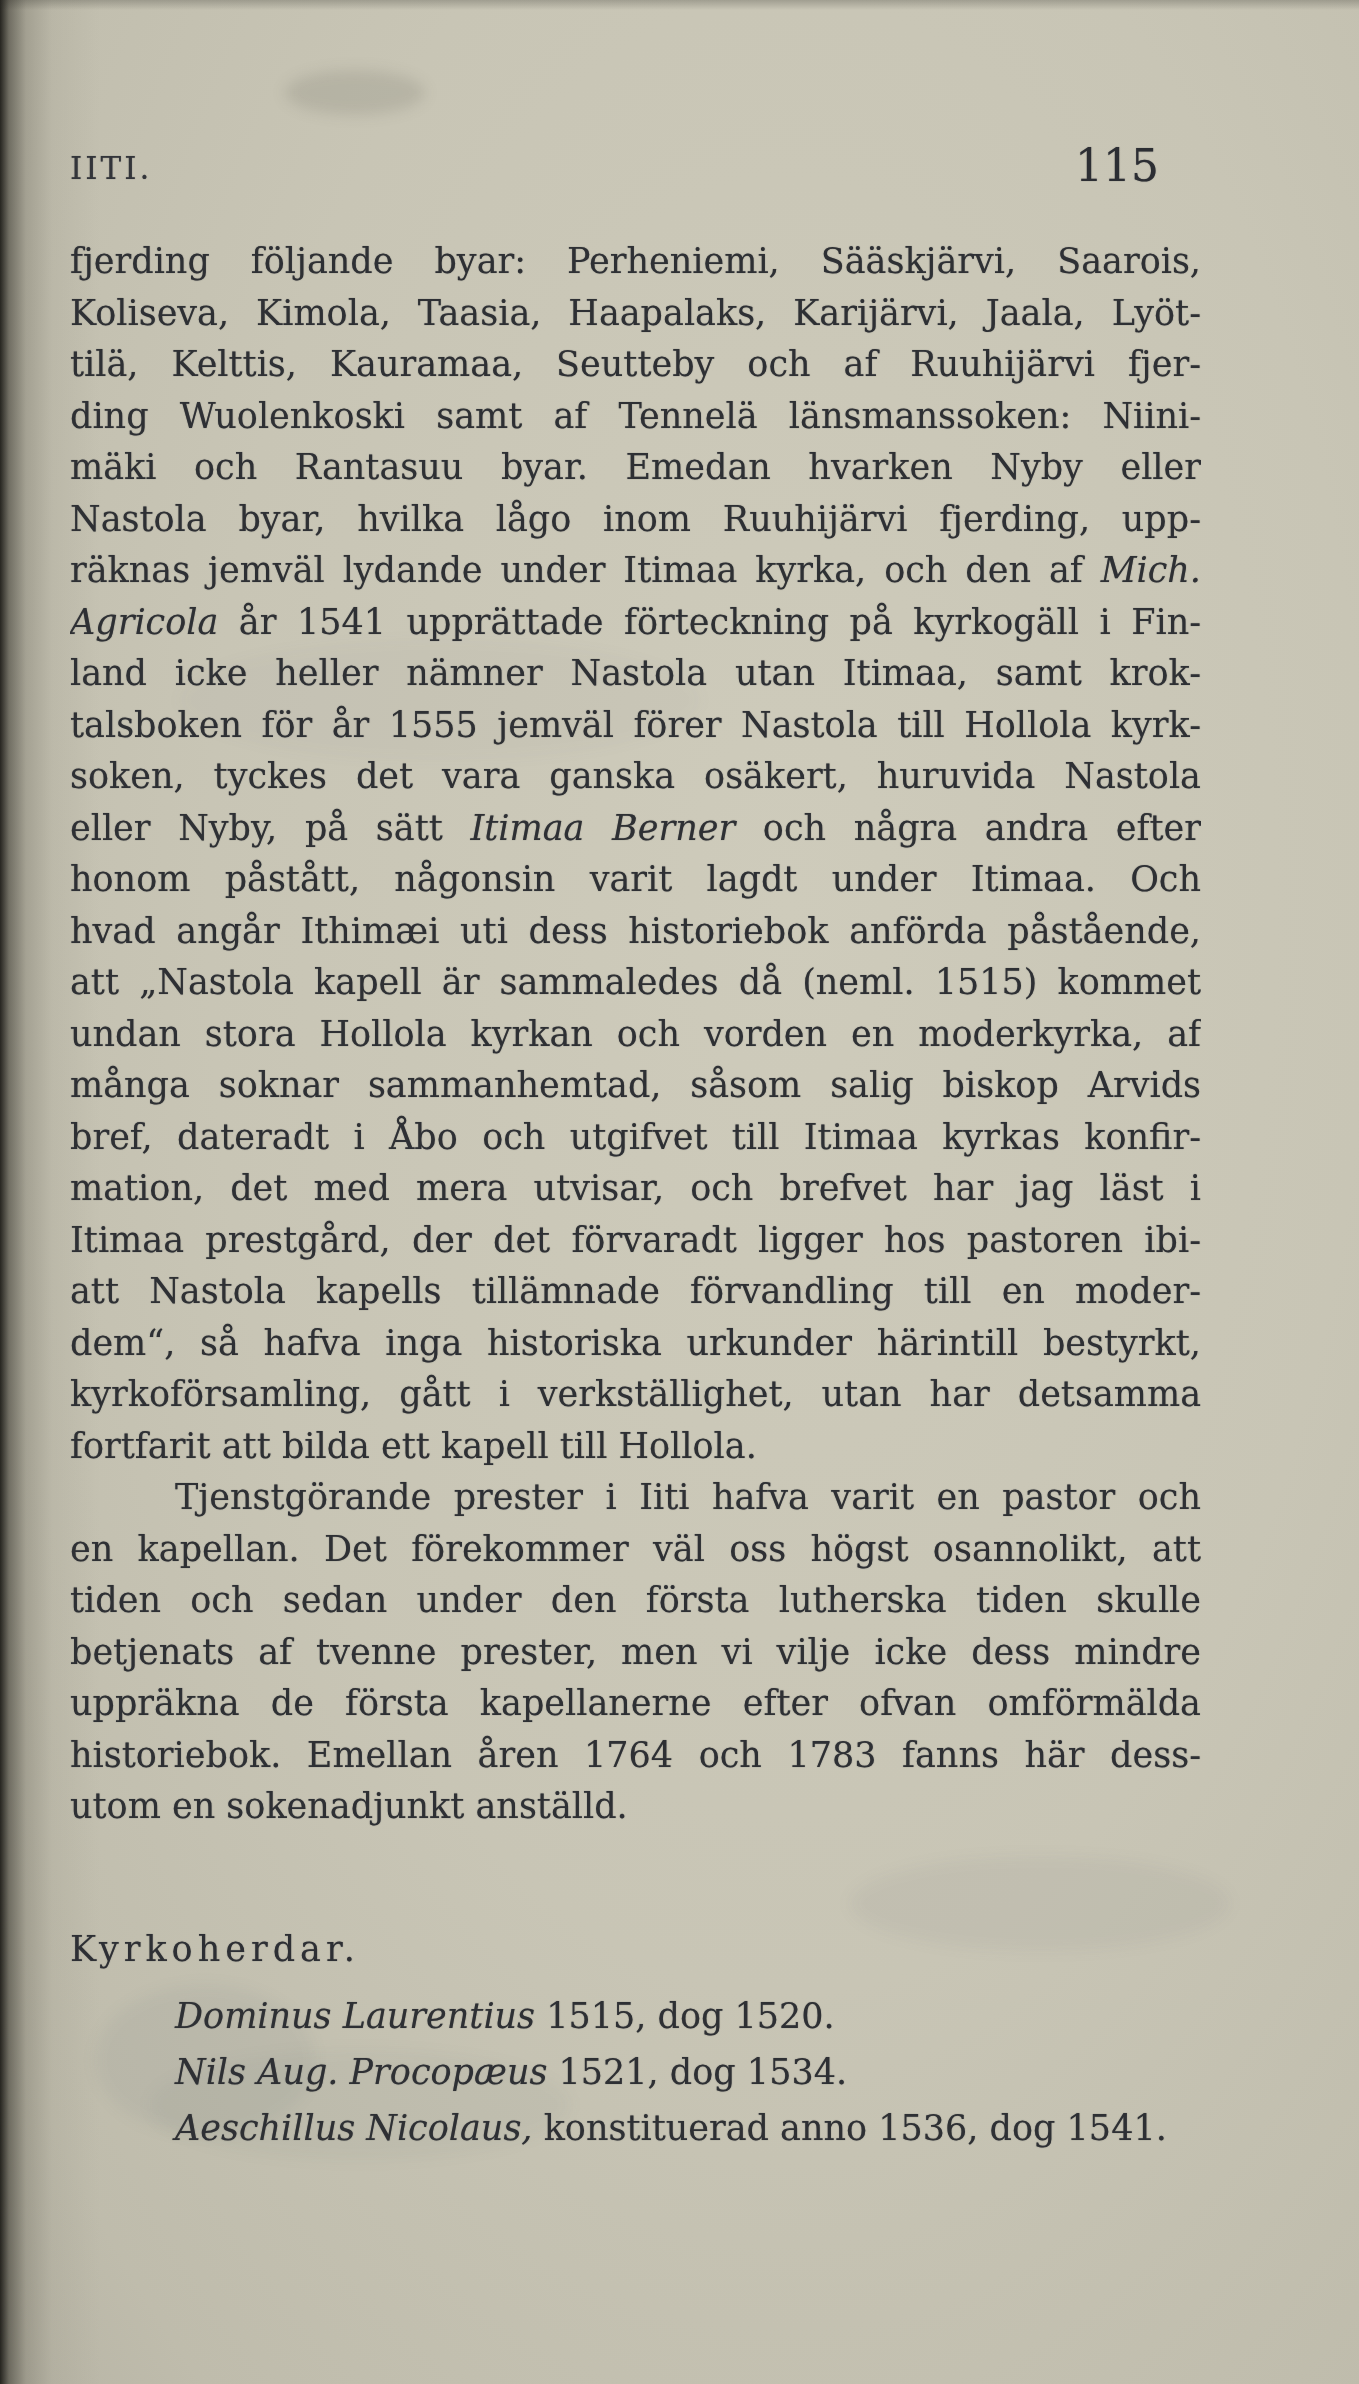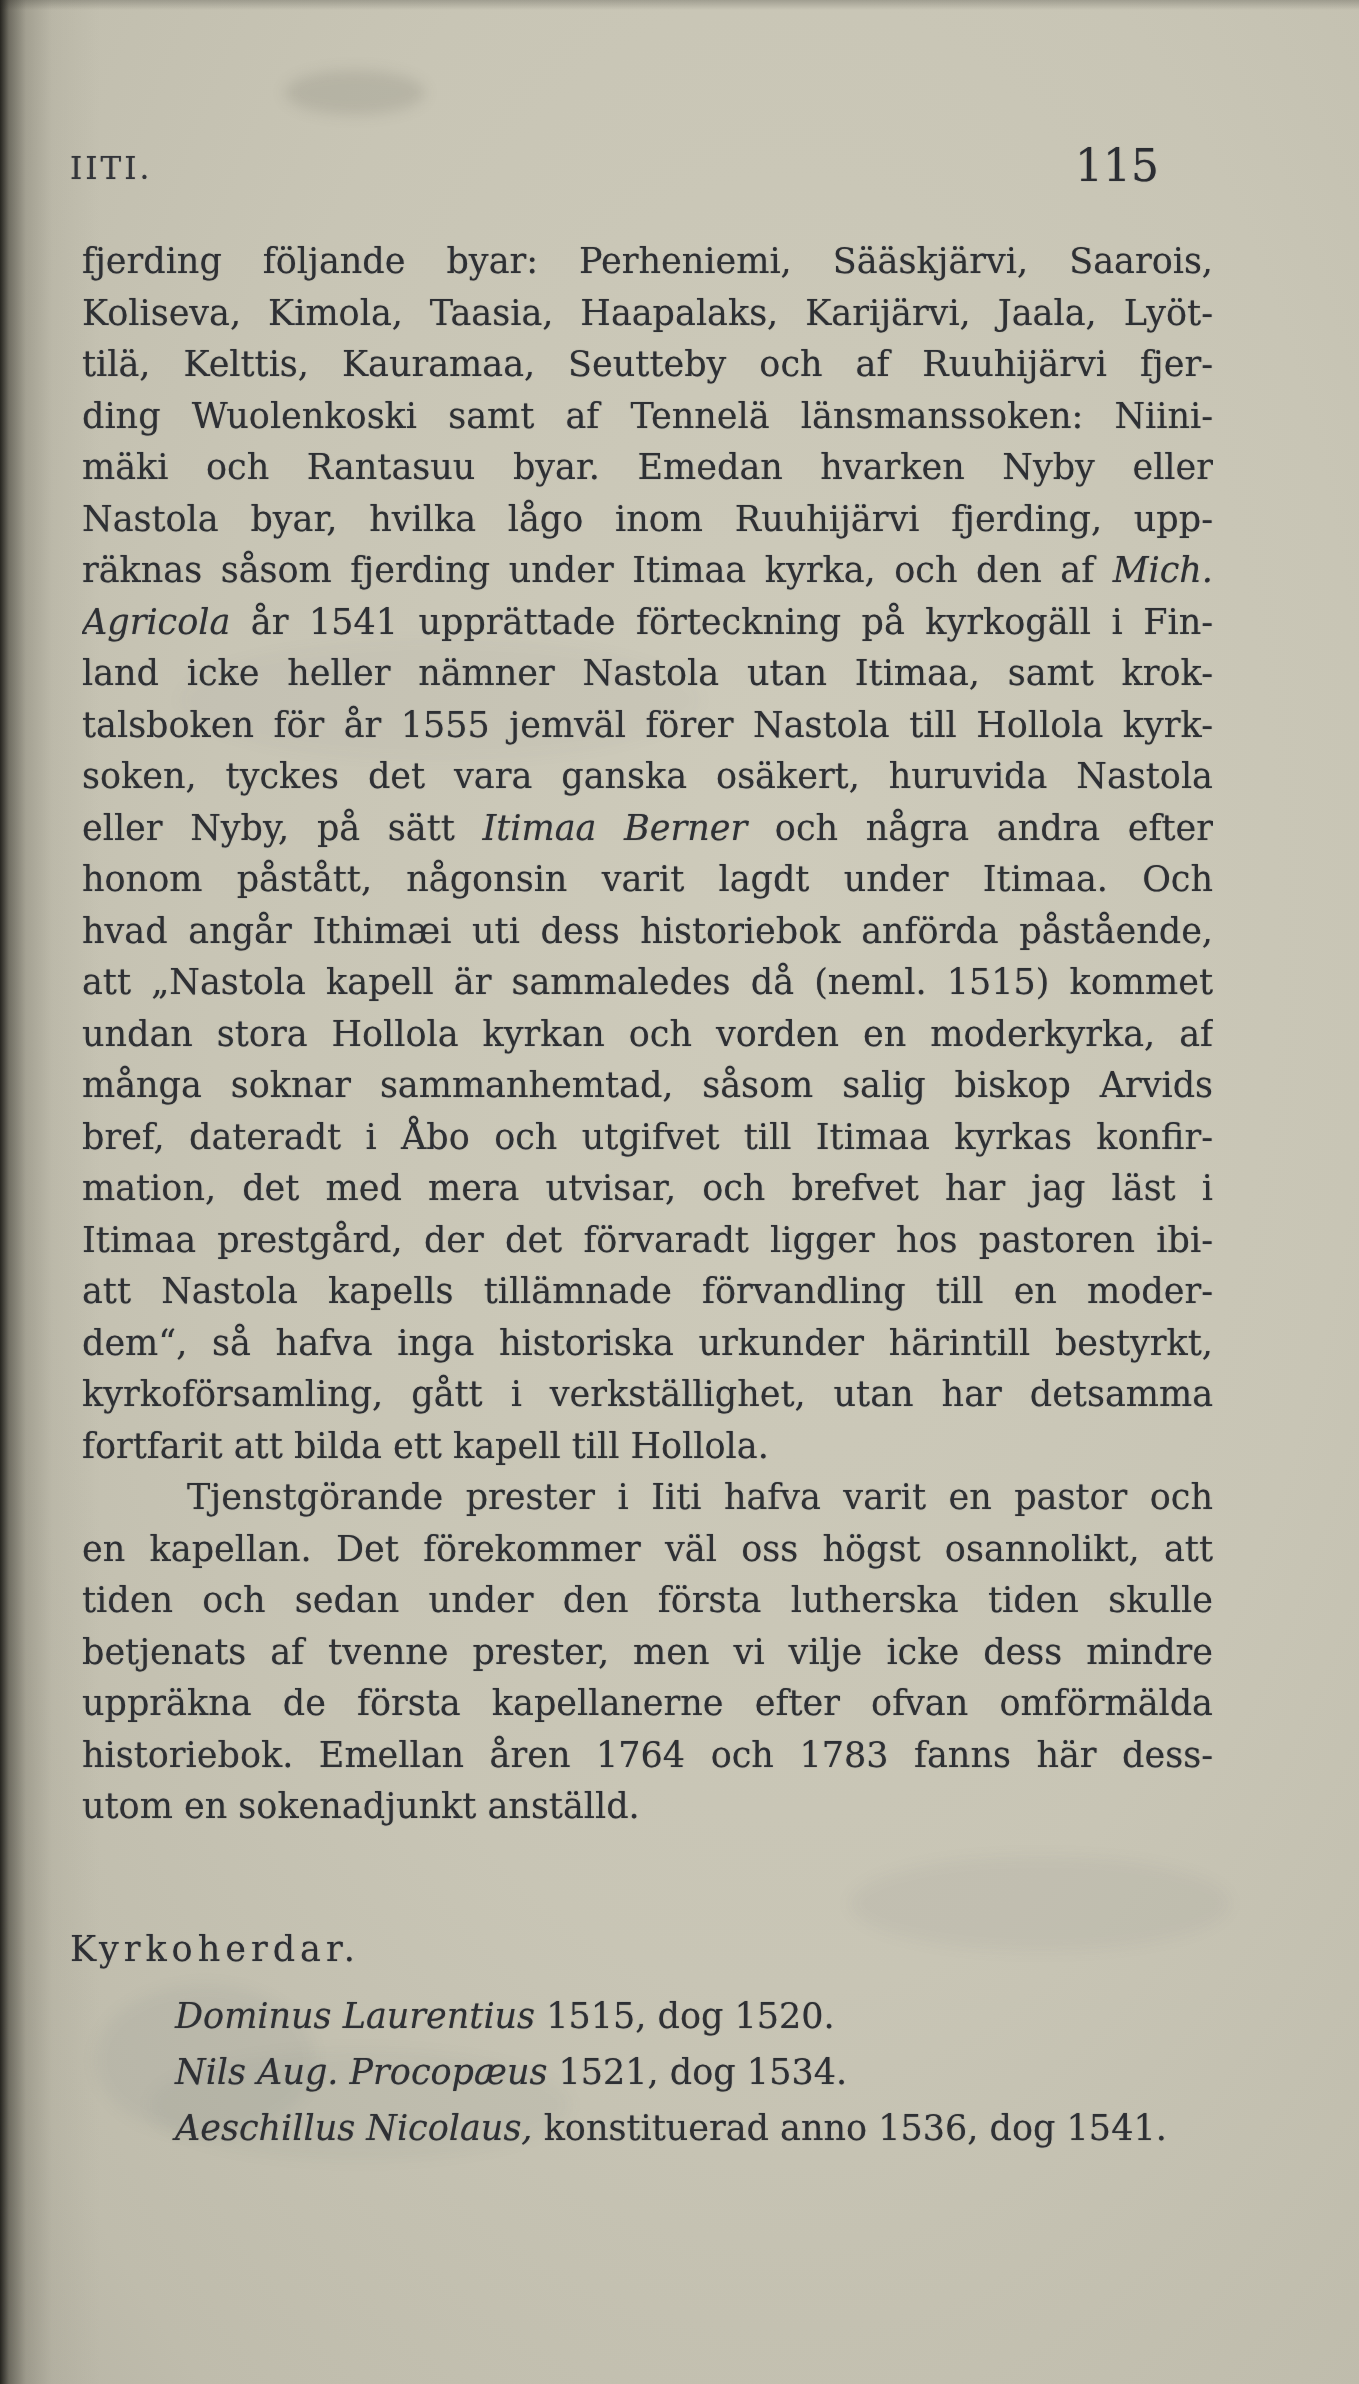--- a/index.html
+++ b/index.html
@@ -26,21 +26,21 @@
     background:linear-gradient(180deg, rgba(40,40,34,0.25), rgba(40,40,34,0));
   }
   .running-header{position:absolute;top:140px;left:70px;width:1131px;height:60px;}
   .running-title{
     position:absolute;left:0;right:0;top:10px;text-align:left;
     font-size:31px;letter-spacing:3px;color:#33353a;
   }
   .page-number{position:absolute;right:42px;top:0;font-size:44px;color:#2c2e33;}
   .body-text{
     position:absolute;left:70px;top:236px;width:1131px;
-    font-size:35px;line-height:51.5px;margin-left:12px;
+    font-size:35px;line-height:51.5px;
   }
   .line{height:51.5px;overflow:hidden;text-align:justify;text-align-last:justify;white-space:normal;}
   .line.end{text-align-last:left;}
   .line.indent{text-indent:105px;}
   .it{font-style:italic;}
   .section-heading{
     position:absolute;left:70px;top:1929px;width:1131px;
     text-align:left;font-size:35px;letter-spacing:5px;color:#2d2f34;
   }
   .vicars{
@@ -74,21 +74,21 @@
   </div>
 
   <div class="body-text">
 
     <div class="line"><span>fjerding följande byar: Perheniemi, Sääskjärvi, Saarois,</span></div>
     <div class="line"><span>Koliseva, Kimola, Taasia, Haapalaks, Karijärvi, Jaala, Lyöt-</span></div>
     <div class="line"><span>tilä, Kelttis, Kauramaa, Seutteby och af Ruuhijärvi fjer-</span></div>
     <div class="line"><span>ding Wuolenkoski samt af Tennelä länsmanssoken: Niini-</span></div>
     <div class="line"><span>mäki och Rantasuu byar. Emedan hvarken Nyby eller</span></div>
     <div class="line"><span>Nastola byar, hvilka lågo inom Ruuhijärvi fjerding, upp-</span></div>
-    <div class="line"><span>räknas såsom fjerding under Itimaa kyrka, och den af </span><span class="it">Mich.</span></div>
+    <div class="line"><span>räknas jemväl lydande under Itimaa kyrka, och den af </span><span class="it">Mich.</span></div>
     <div class="line"><span class="it">Agricola</span><span> år 1541 upprättade förteckning på kyrkogäll i Fin-</span></div>
     <div class="line"><span>land icke heller nämner Nastola utan Itimaa, samt krok-</span></div>
     <div class="line"><span>talsboken för år 1555 jemväl förer Nastola till Hollola kyrk-</span></div>
     <div class="line"><span>soken, tyckes det vara ganska osäkert, huruvida Nastola</span></div>
     <div class="line"><span>eller Nyby, på sätt </span><span class="it">Itimaa Berner</span><span> och några andra efter</span></div>
     <div class="line"><span>honom påstått, någonsin varit lagdt under Itimaa. Och</span></div>
     <div class="line"><span>hvad angår Ithimæi uti dess historiebok anförda påstående,</span></div>
     <div class="line"><span>att „Nastola kapell är sammaledes då (neml. 1515) kommet</span></div>
     <div class="line"><span>undan stora Hollola kyrkan och vorden en moderkyrka, af</span></div>
     <div class="line"><span>många soknar sammanhemtad, såsom salig biskop Arvids</span></div>

